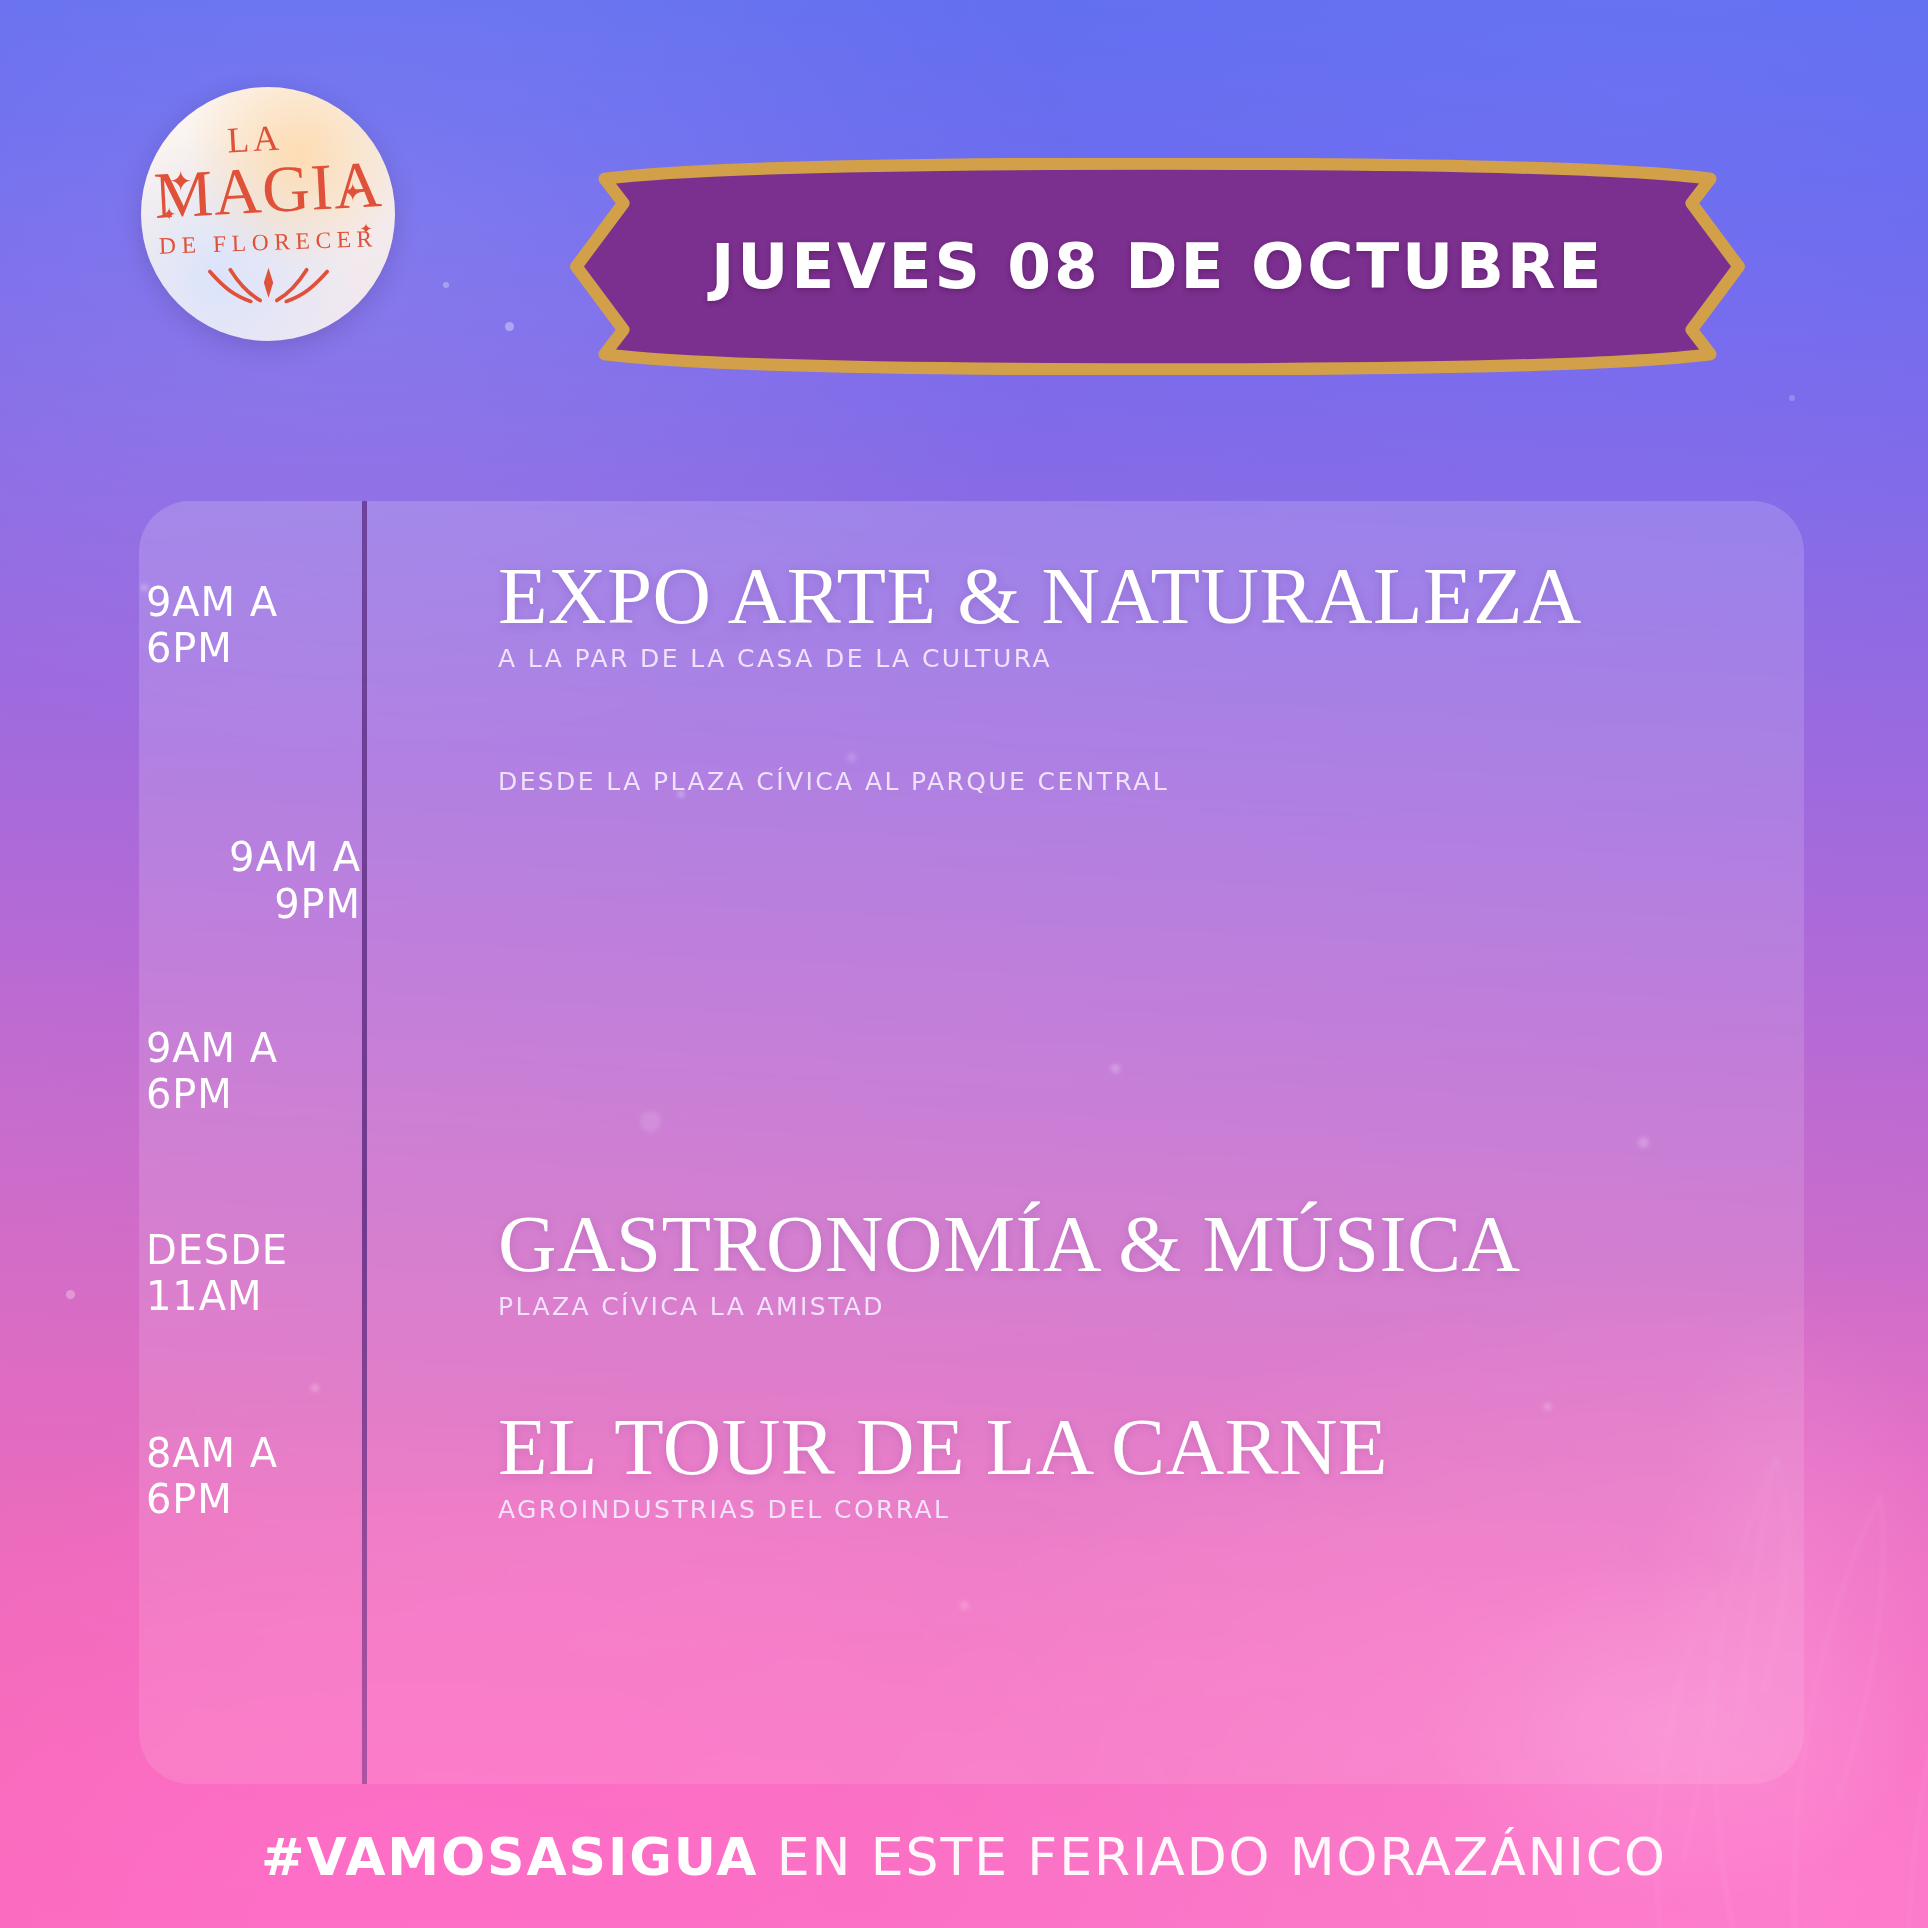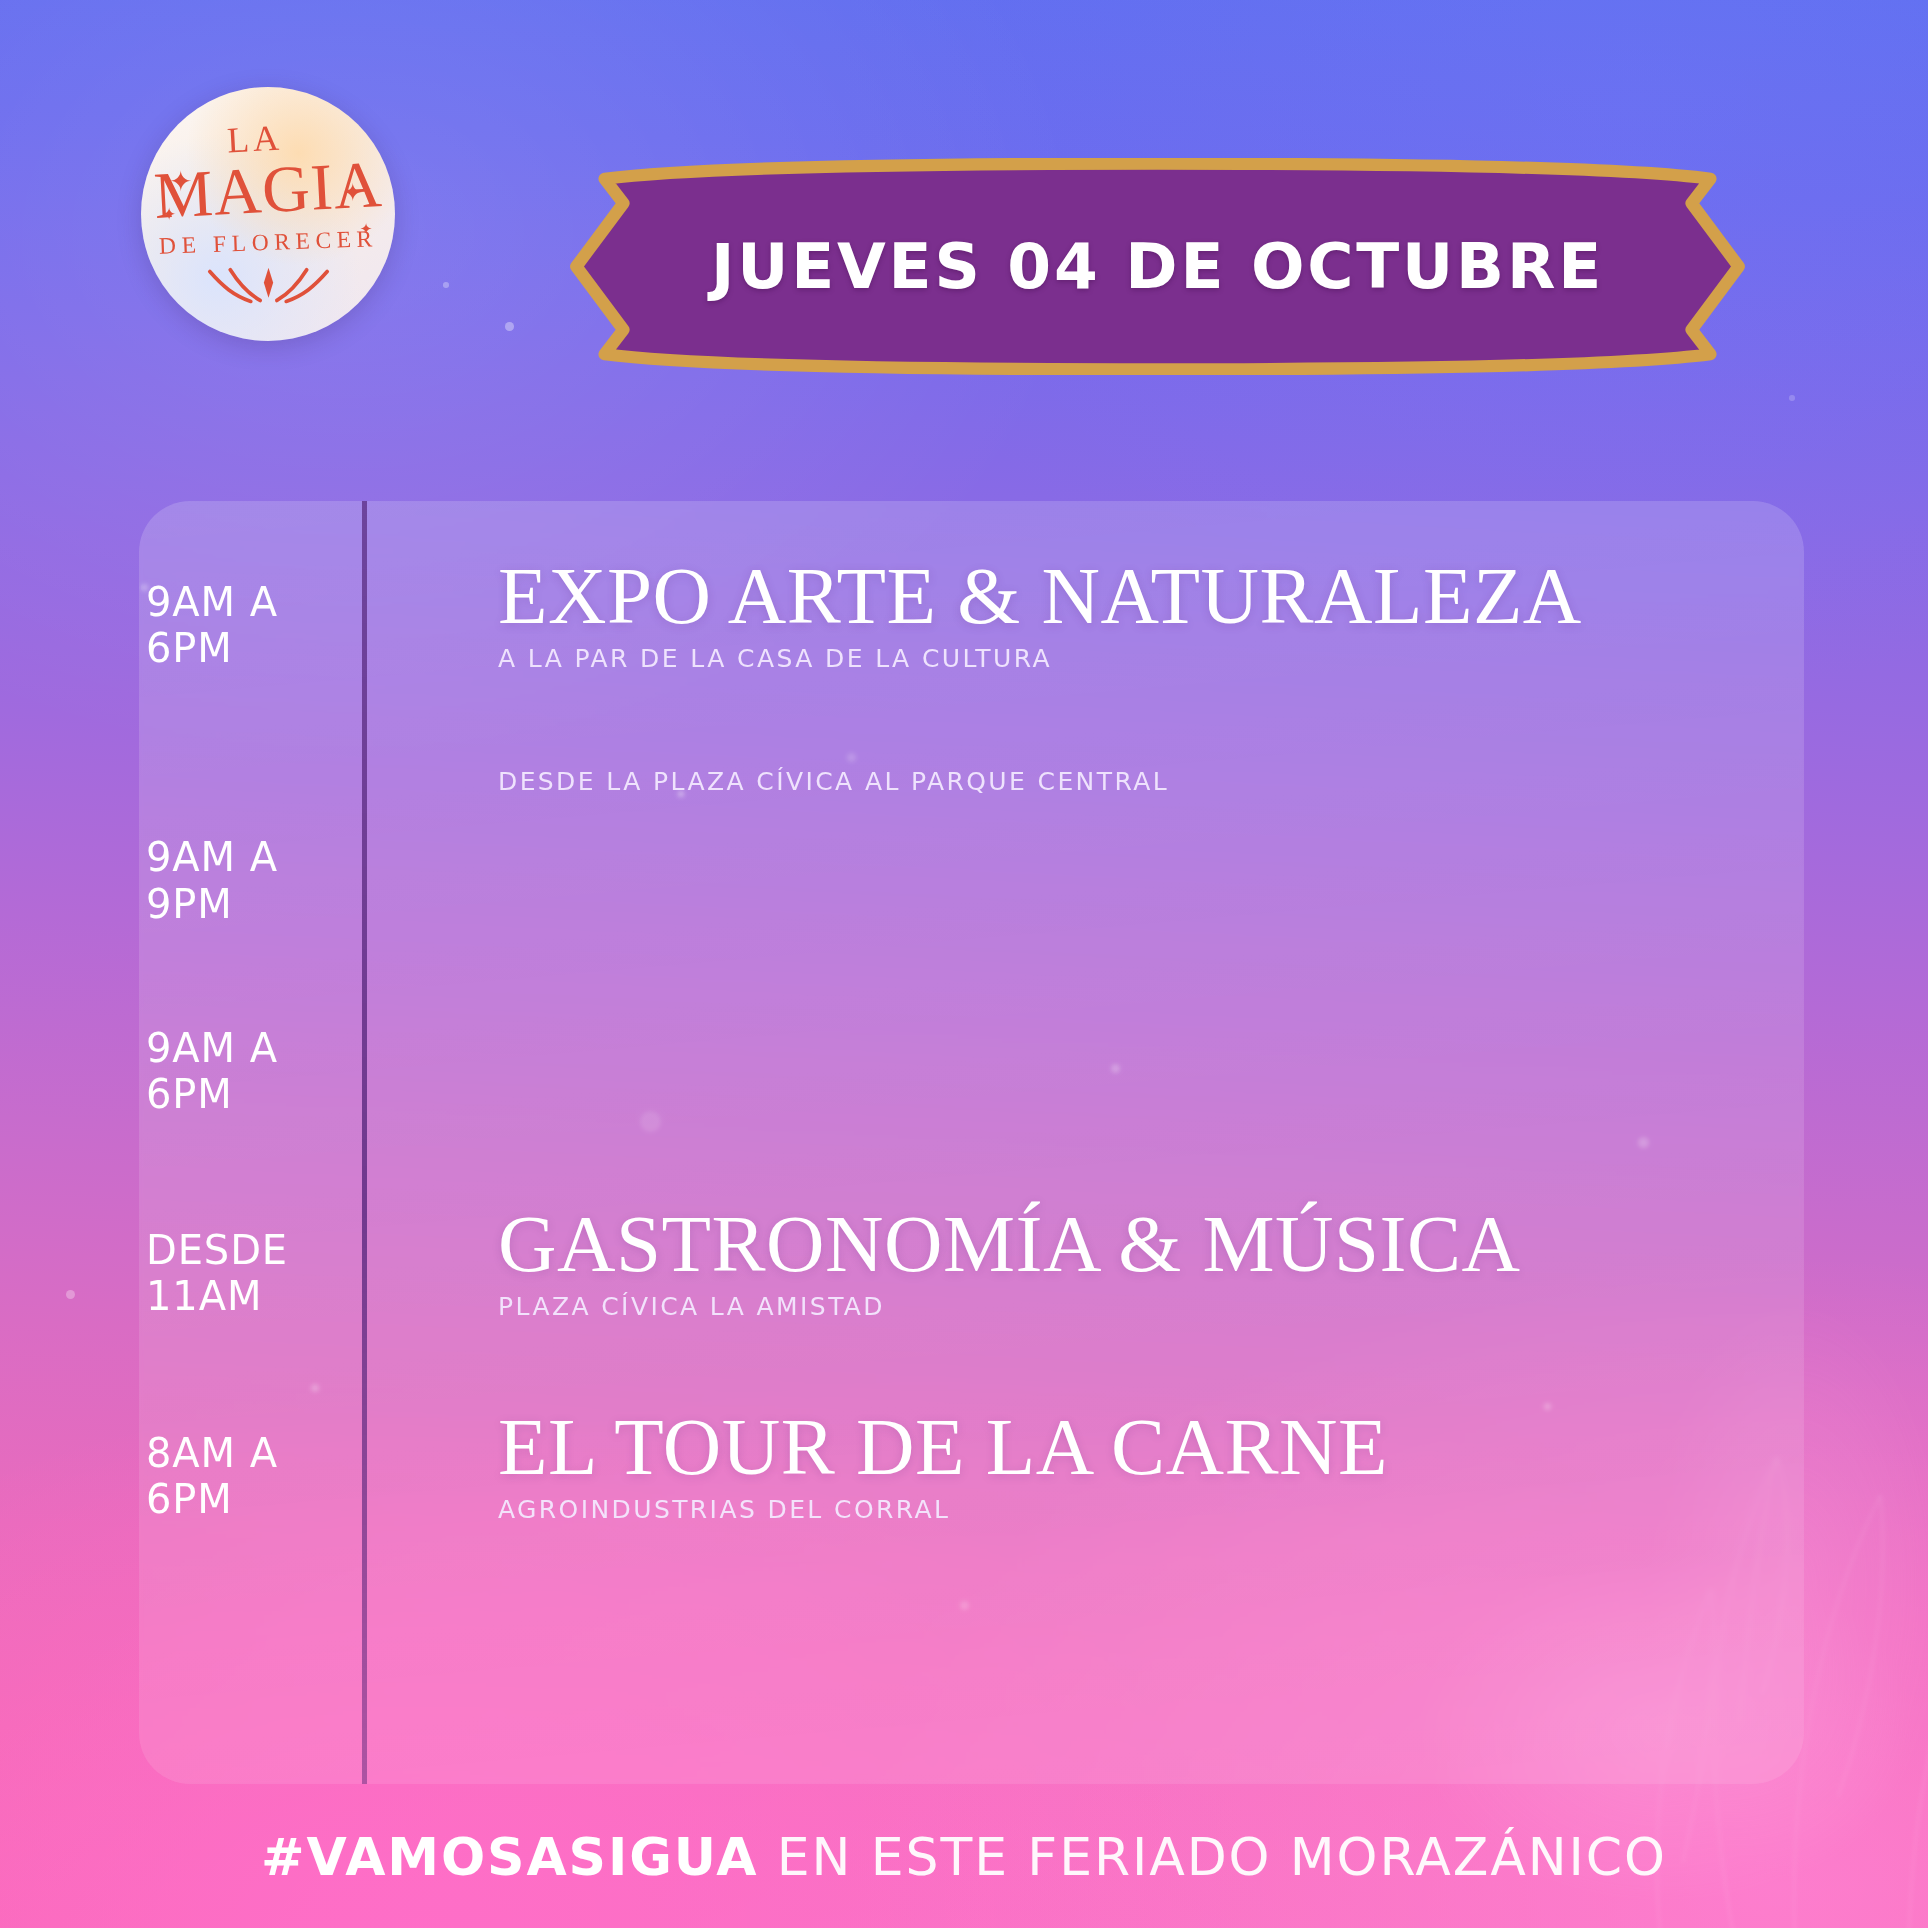--- a/index.html
+++ b/index.html
@@ -225,21 +225,21 @@
     line-height: 1.2;
     text-transform: uppercase;
     margin-top: 5.6px;
     opacity: 0.93;
   }
 
   
   .row-1 { margin-top: 9.4px; }
   .row-1 .row-time { padding-top: 24.5px; }
   .row-2 { margin-top: 87px; }
-  .row-2 .row-time { padding-top: 73px; }
+  .row-2 .row-time { padding-top: 73px; text-align: right; }
   .row-3 { margin-top: 75px; }
   .row-3 .row-time { padding-top: 22.6px; }
   .row-4 { margin-top: 85px; }
   .row-4 .row-time { padding-top: 24.5px; }
   .row-5 { margin-top: 83px; }
   .row-5 .row-time { padding-top: 24.5px; }
 
   
   .footer {
     position: absolute;
@@ -321,21 +321,21 @@
   <div class="banner">
     <svg viewBox="0 0 1258 230" preserveAspectRatio="none" aria-hidden="true">
       <path d="M42 22
                C120 12 300 6 629 6
                C958 6 1138 12 1216 22
                L1196 48 L1246 115 L1196 182 L1216 208
                C1138 218 958 224 629 224
                C300 224 120 218 42 208
                L62 182 L12 115 L62 48 Z" fill="#7b2f8e" stroke="#d3a04a" stroke-width="13" stroke-linejoin="round"></path>
     </svg>
-    <div class="banner-text">JUEVES 04 DE OCTUBRE</div>
+    <div class="banner-text">JUEVES 08 DE OCTUBRE</div>
   </div>
 
   <div class="card"></div>
   <div class="divider"></div>
 
   <div class="rows">
 
     <div class="row row-1">
       <div class="row-time">9AM A 6PM</div>
       <div class="row-body">

